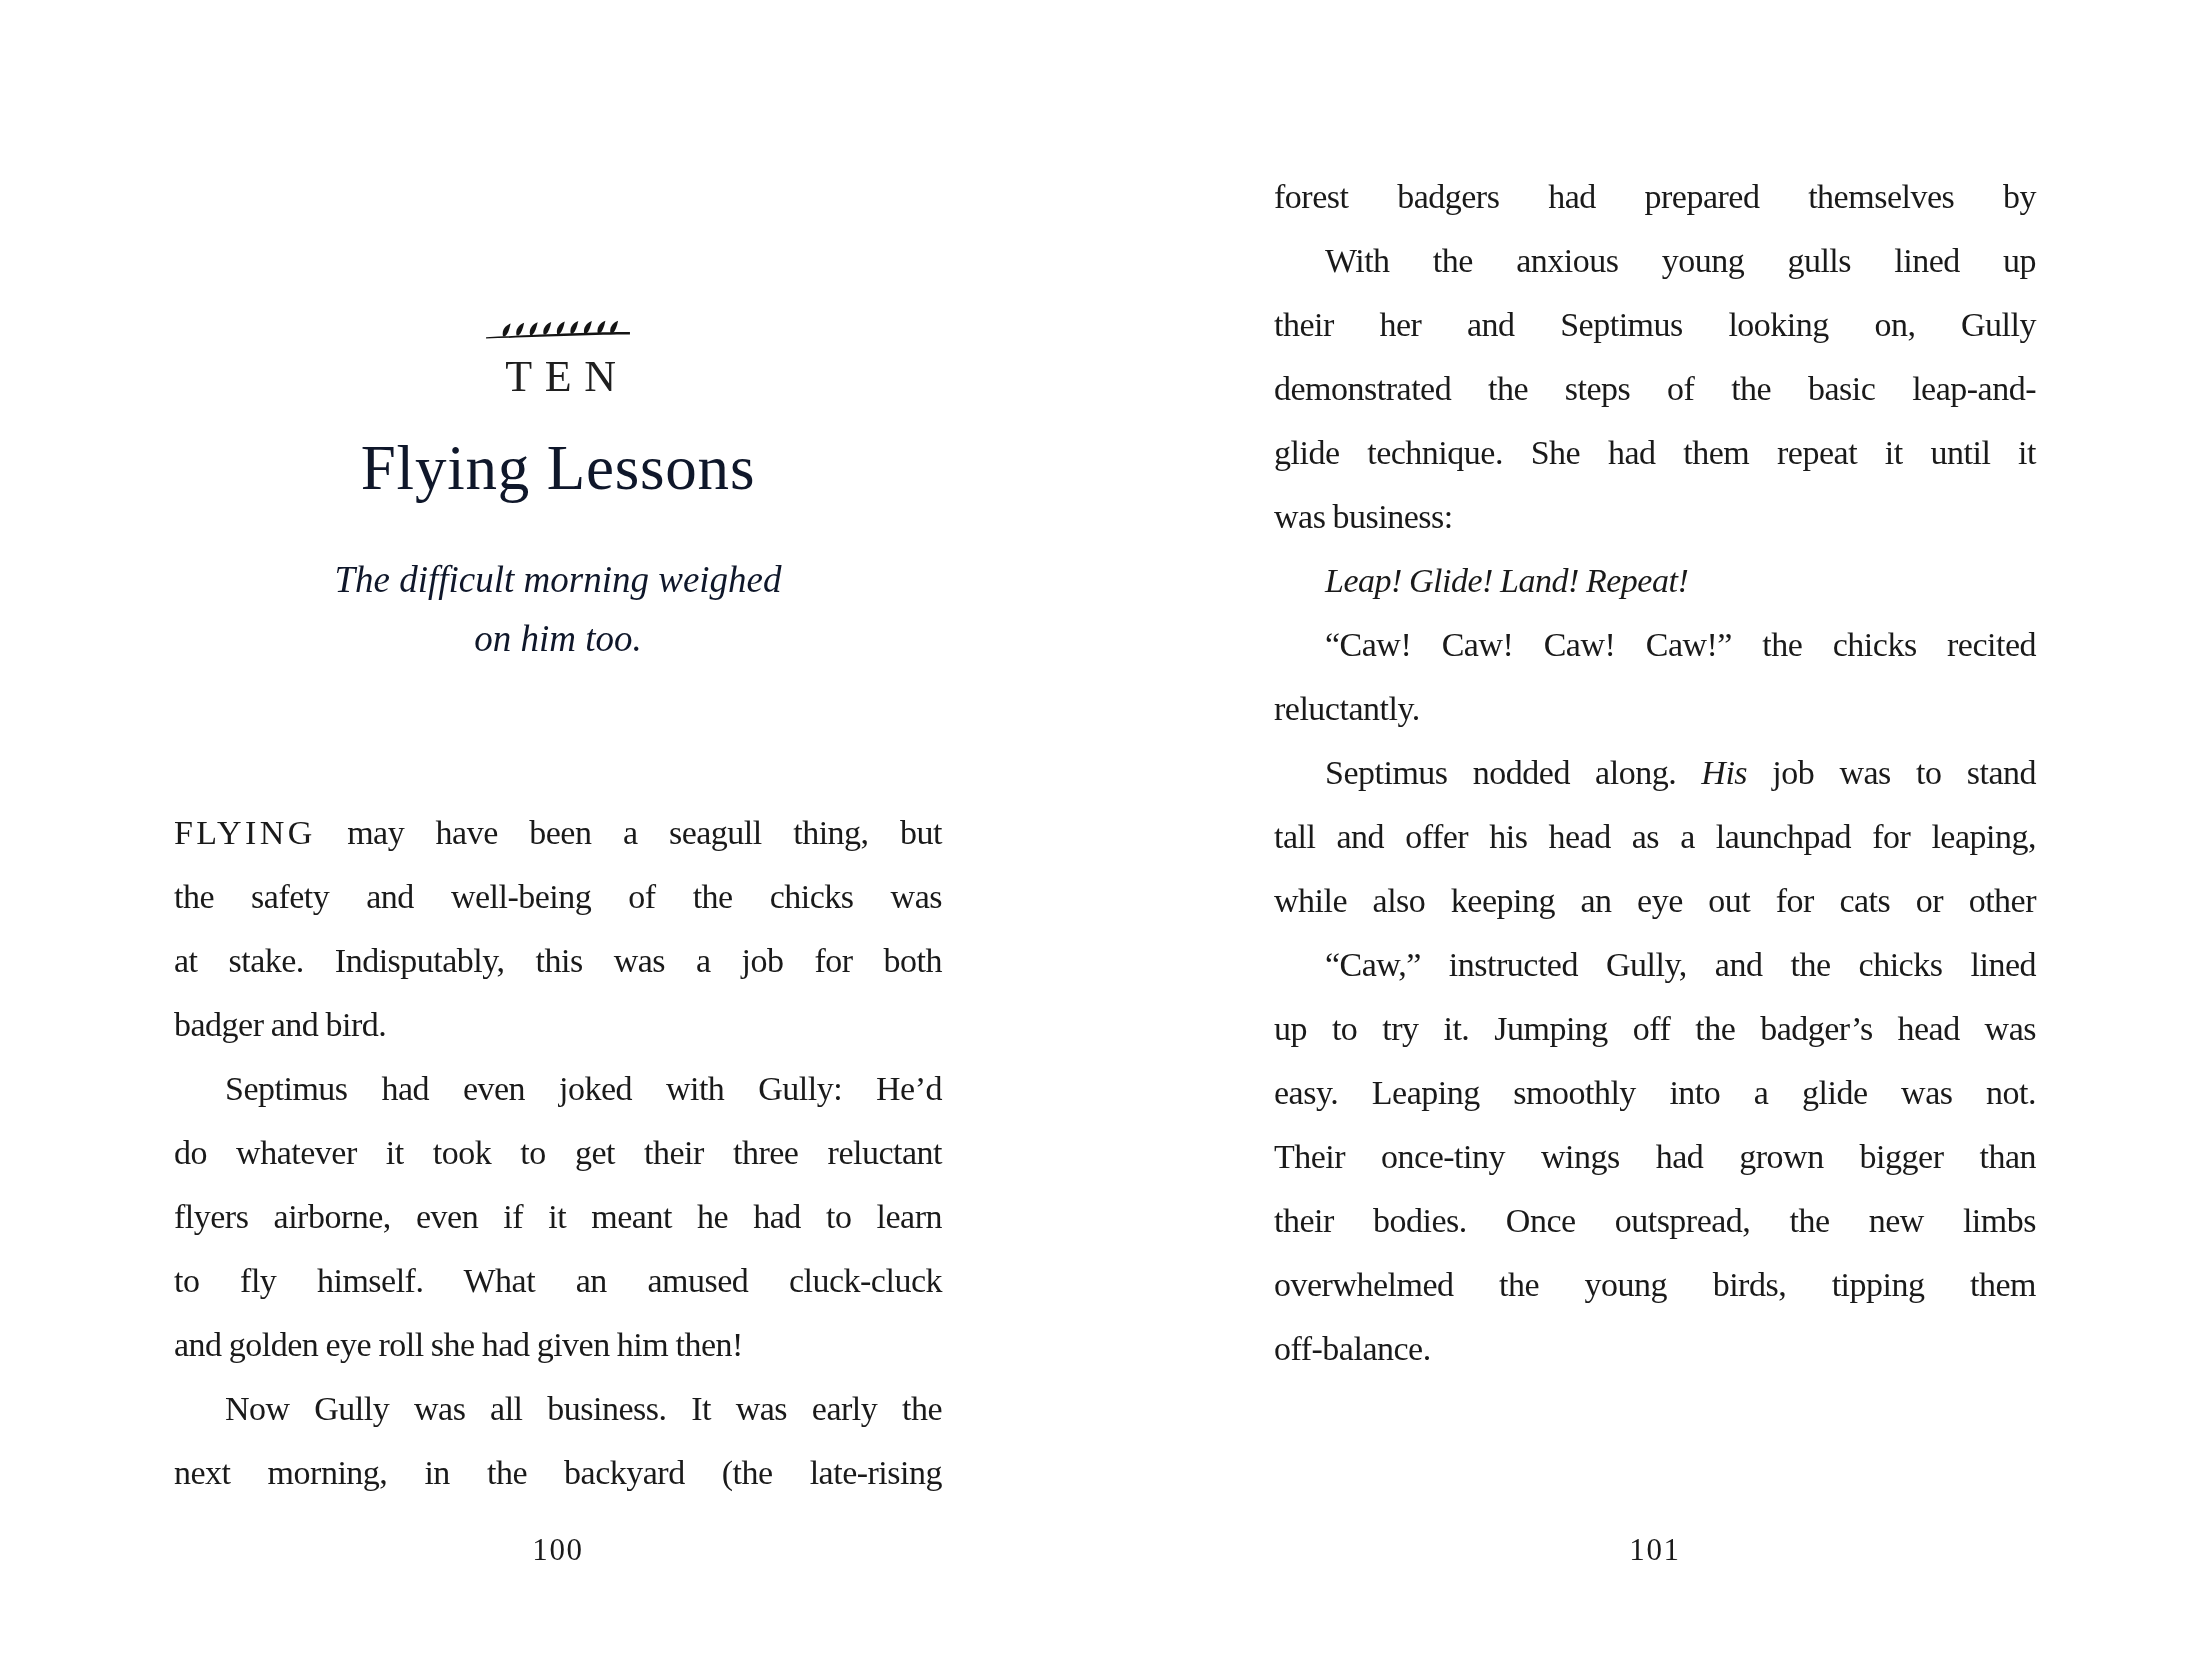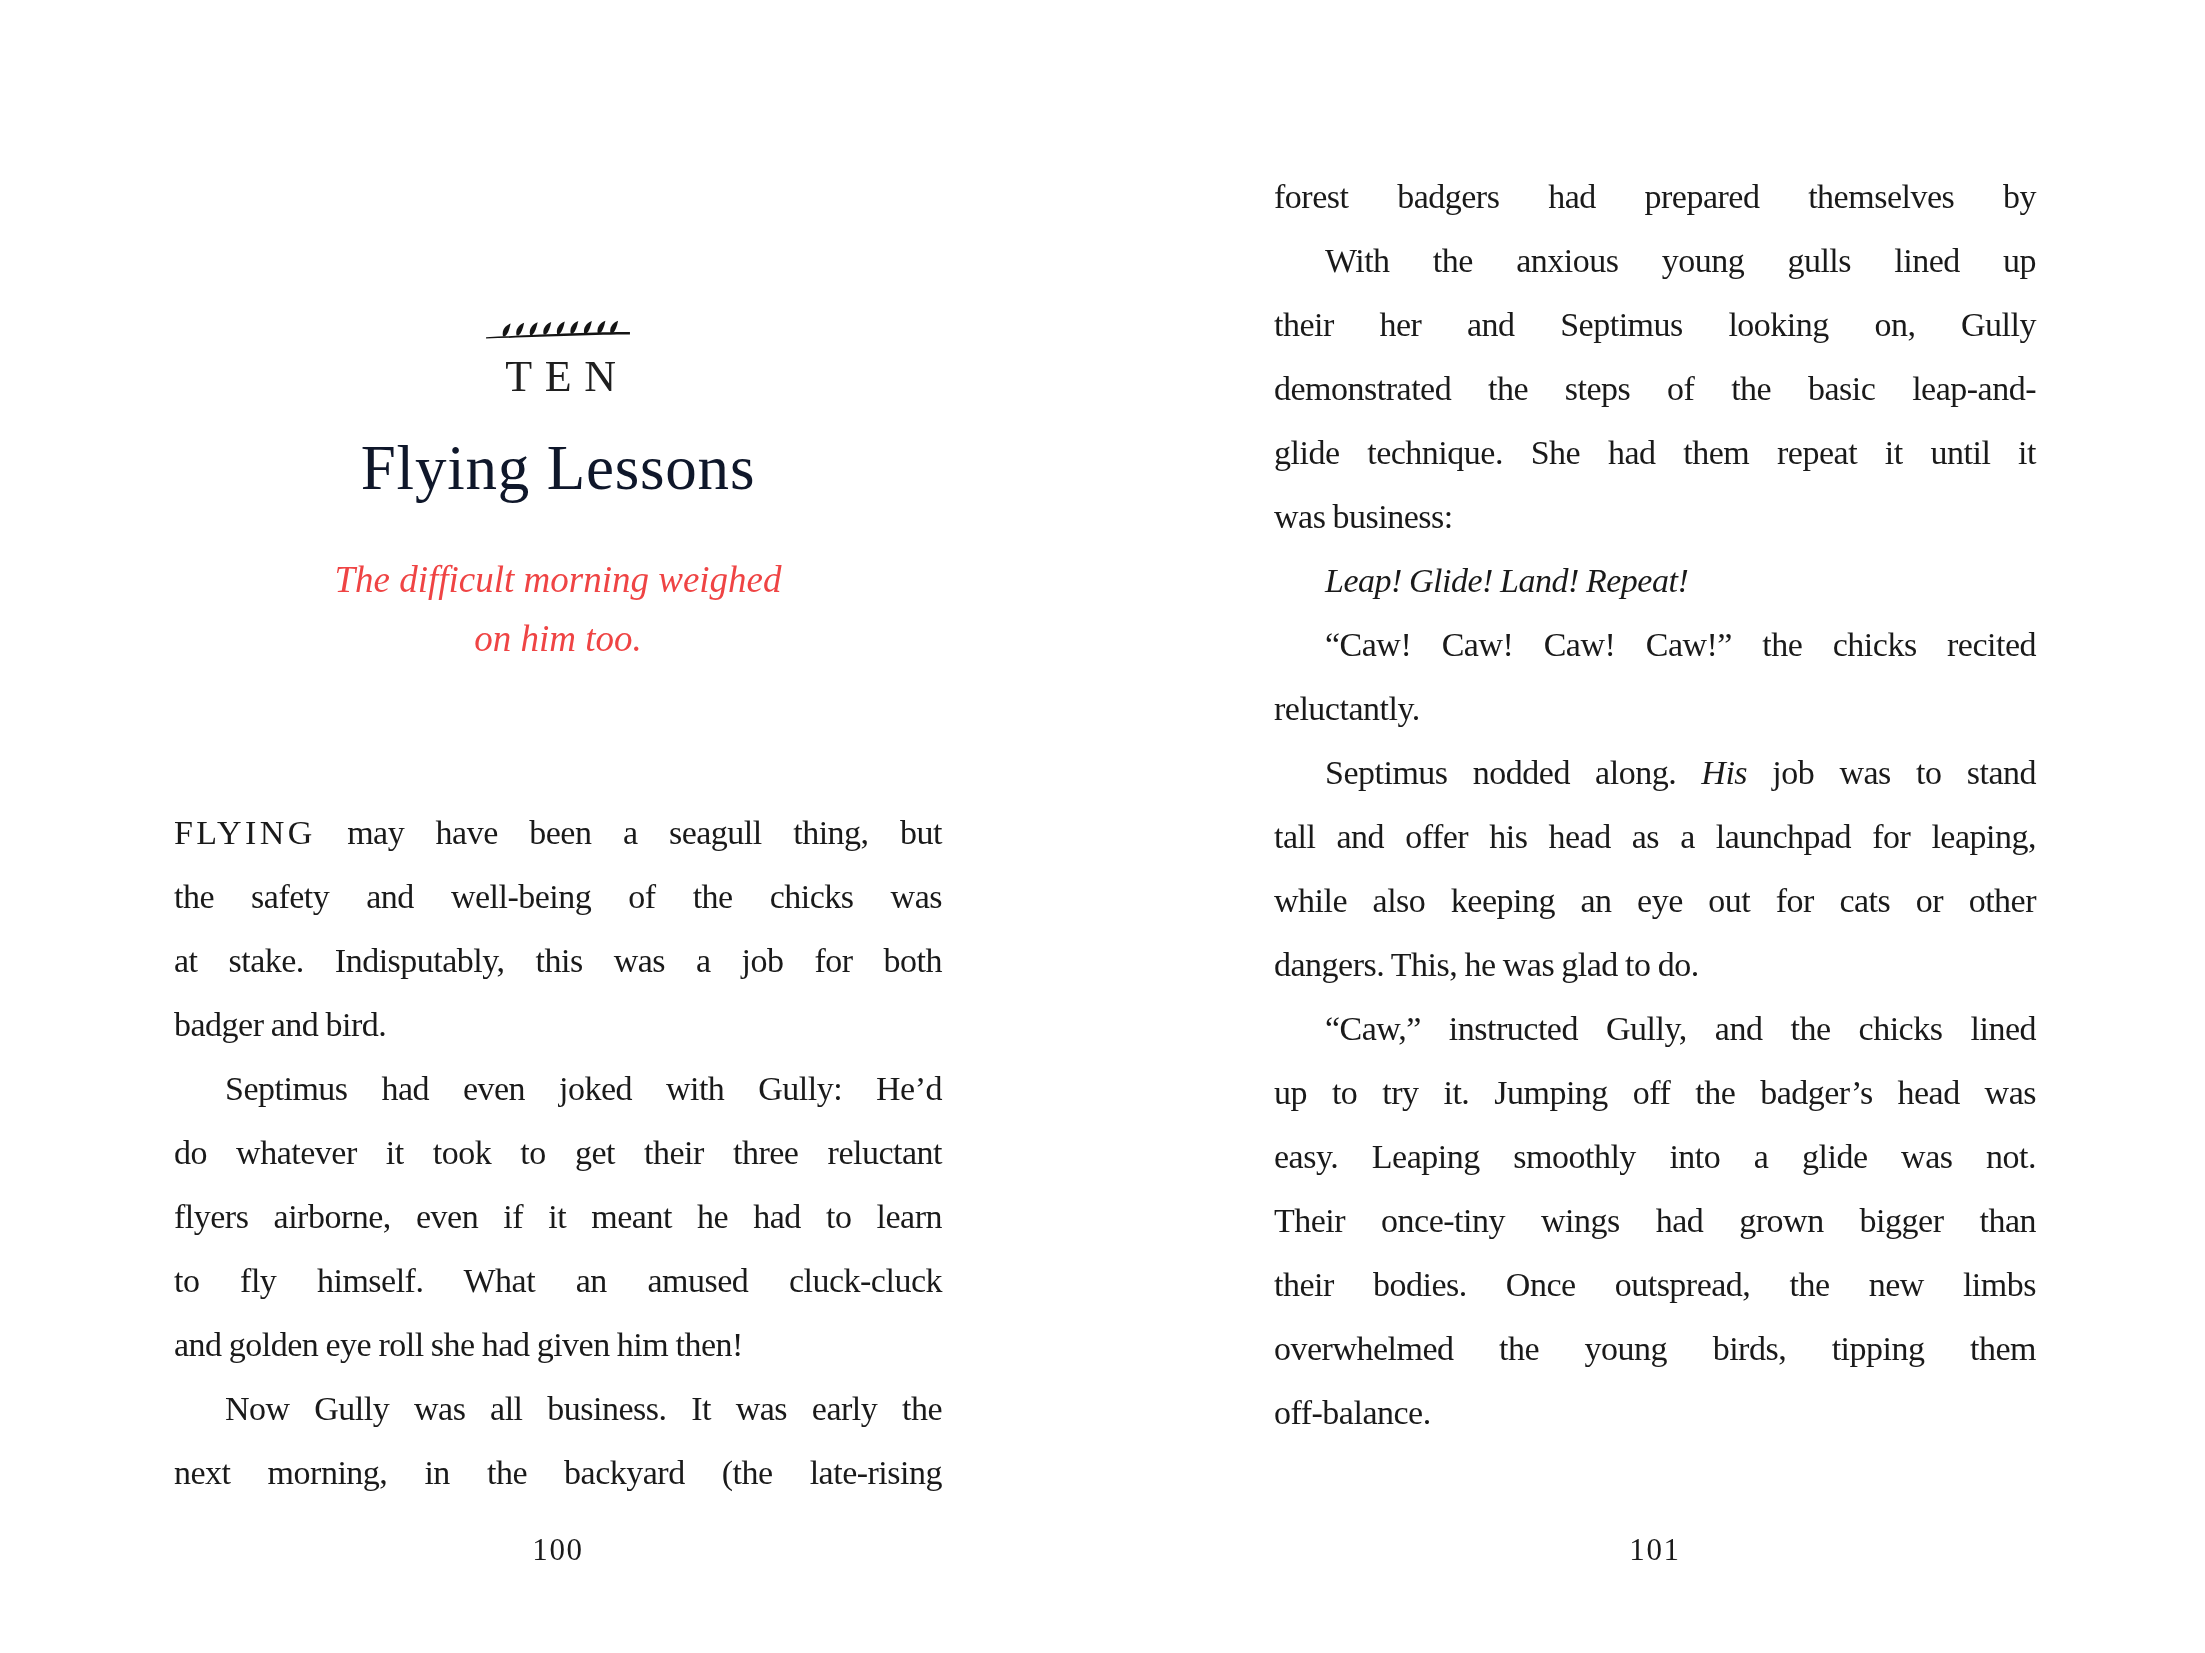--- a/index.html
+++ b/index.html
@@ -24,21 +24,21 @@
     letter-spacing: 12.7px; color: #1f1f1f;
   }
   .chapter-title {
     position: absolute; top: 434px; left: 0; width: 100%;
     text-align: center; font-size: 63px; line-height: 68px;
     letter-spacing: 0.8px; color: #0f172a;
   }
   .epigraph {
     position: absolute; top: 550px; left: 0; width: 100%;
     text-align: center; font-style: italic;
-    font-size: 37px; line-height: 59px; color: #ef4444;
+    font-size: 37px; line-height: 59px; color: #0f172a;
   }
 
   
   .page-body {
     position: absolute; left: 0; width: 100%;
     font-size: 34px; line-height: 64px;
     letter-spacing: -0.5px; word-spacing: -0.8px;
   }
   #body-left  { top: 801px; }
   #body-right { top: 165px; }
@@ -130,21 +130,20 @@
         <div class="line last ind italic">Leap! Glide! Land! Repeat!</div>
       </div>
       <div class="para">
         <div class="line ind">“Caw! Caw! Caw! Caw!” the chicks recited</div>
         <div class="line last">reluctantly.</div>
       </div>
       <div class="para">
         <div class="line ind"><span>Septimus nodded along.</span> <span class="it">His</span> <span>job was to stand</span></div>
         <div class="line">tall and offer his head as a launchpad for leaping,</div>
         <div class="line">while also keeping an eye out for cats or other</div>
-        <div class="line last">dangers. This, he was glad to do.</div>
       </div>
       <div class="para">
         <div class="line ind">“Caw,” instructed Gully, and the chicks lined</div>
         <div class="line">up to try it. Jumping off the badger’s head was</div>
         <div class="line">easy. Leaping smoothly into a glide was not.</div>
         <div class="line">Their once-tiny wings had grown bigger than</div>
         <div class="line">their bodies. Once outspread, the new limbs</div>
         <div class="line">overwhelmed the young birds, tipping them</div>
         <div class="line last">off-balance.</div>
       </div>

